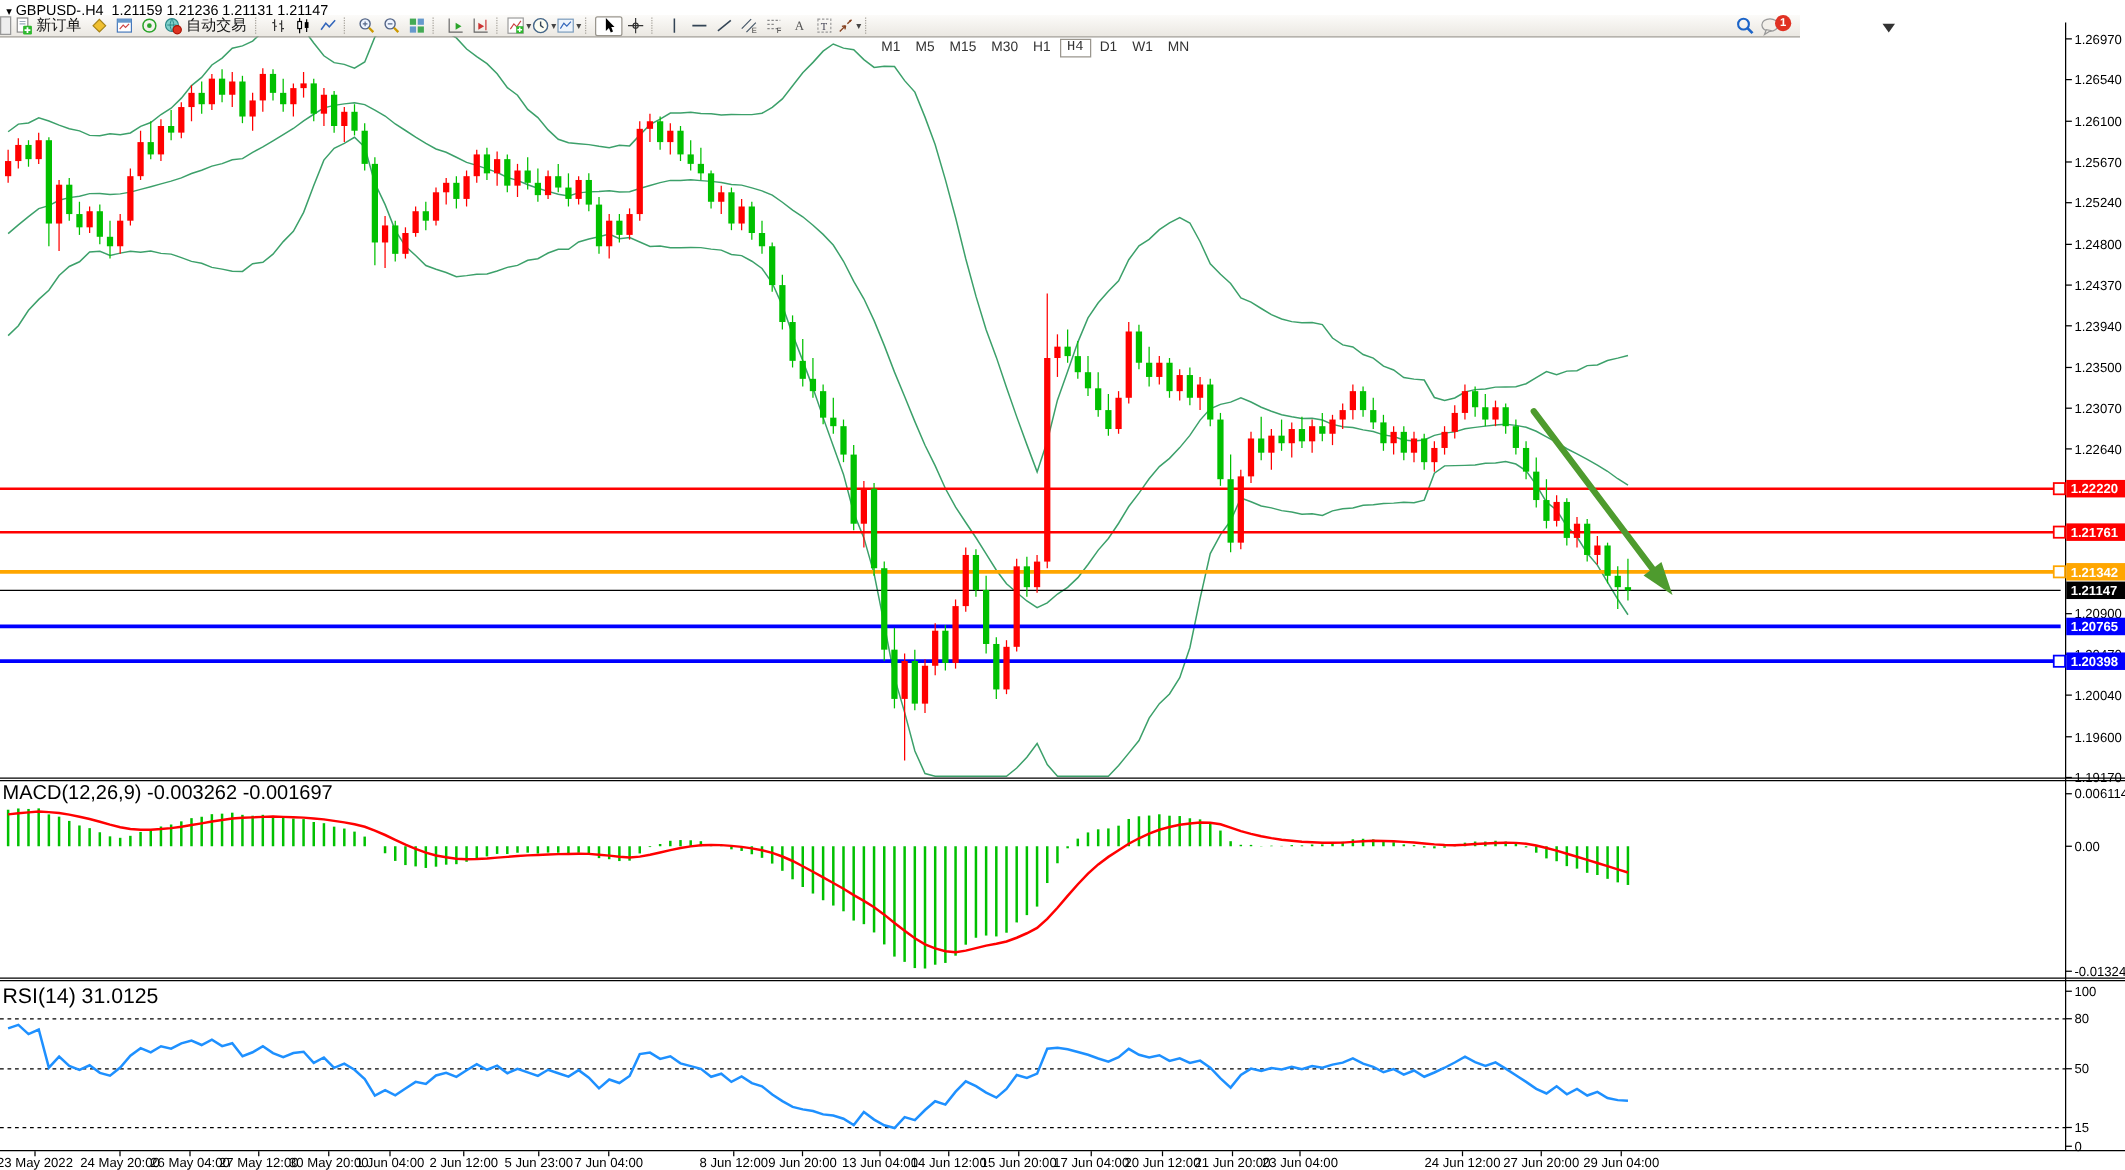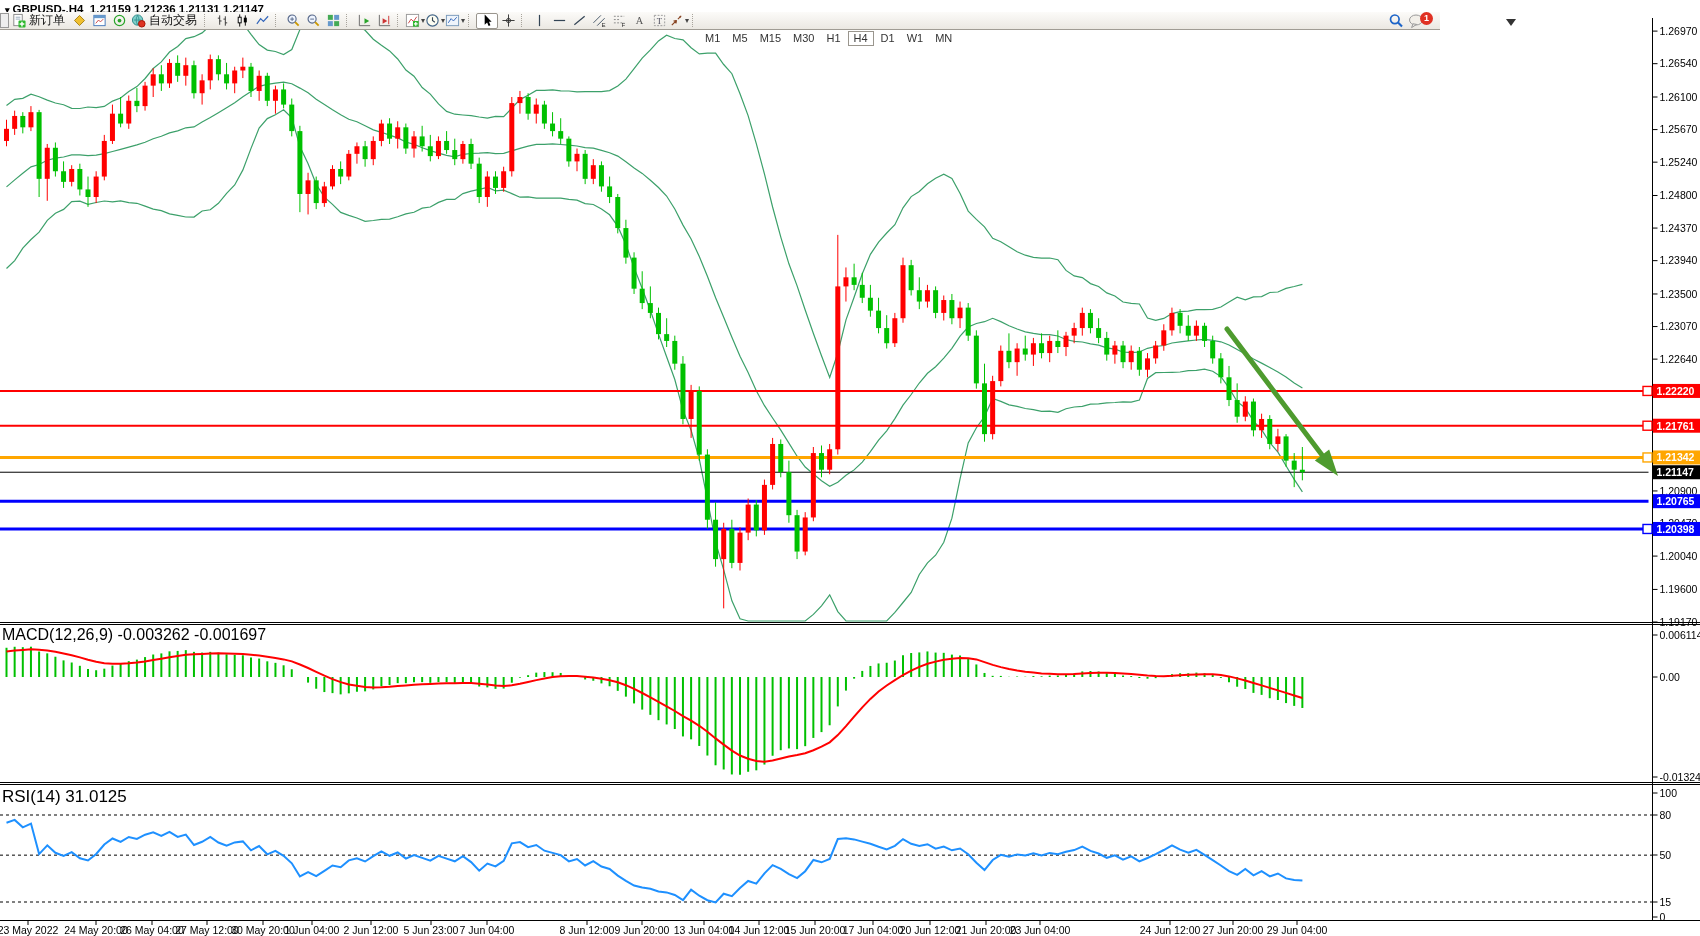--- a/index.html
+++ b/index.html
@@ -9,30 +9,30 @@
     background:linear-gradient(#fcfbf9,#ebe8e2);border-bottom:1px solid #a09c94;z-index:5;}
   .tbn{display:flex;align-items:center;justify-content:center;height:16px;min-width:20px;
     flex:0 0 auto;}
   .tbn svg{display:block}
   .tbn.txt{padding:0 4px 0 2px;gap:3px;font-size:12px;color:#111;}
   .tbn.active{background:#fff;border:1px solid #9a968e;border-radius:2px;height:14px;}
   .sep{width:4px;height:13px;border-left:1px dotted #a8a49c;margin:0 3px;flex:0 0 auto;}
   .drop{font-size:8px;color:#444;margin-left:1px;}
   #tf-group{display:flex;align-items:center;gap:2px;flex:0 0 auto;}
   .tf{font-size:11px;color:#333;padding:0 5px;height:13px;line-height:13px;cursor:default;margin-top:36px;}
-  .tf.active{background:#fff;border:1px solid #9a968e;}
+  .tf.active{background:#fff;border:1px solid #9a968e;font-family:Liberation Mono, monospace;}
   #tb-spacer{flex:1 1 auto;}
   #badge{position:absolute;top:-1px;right:-7px;width:13px;height:13px;border-radius:50%;
     background:#e03123;color:#fff;font-size:9px;font-weight:bold;text-align:center;line-height:13px;}
   #notif{position:relative;margin-right:14px;}
   .clip{width:7px;height:13px;overflow:hidden;border:1px solid #999;background:#eee;flex:0 0 auto;}
   
   #chart-wrap{position:absolute;top:0;left:0;width:1700px;height:936px;}
   .ovl{position:absolute;color:#000;white-space:nowrap;z-index:3;}
-  #symbol-title{top:3px;left:5px;font-size:11.5px;font-weight:bold;}
+  #symbol-title{top:3px;left:5px;font-size:11.5px;font-weight:normal;}
   #symbol-title .tri{font-size:9px;margin-right:3px;}
   #macd-label{top:626px;left:2px;font-size:16px;}
   #rsi-label{top:787px;left:2px;font-size:17px;}
 </style>
 </head>
 <body>
 
 <div id="chart-wrap">
   <svg id="plot" width="1700" height="936">
       <g>

